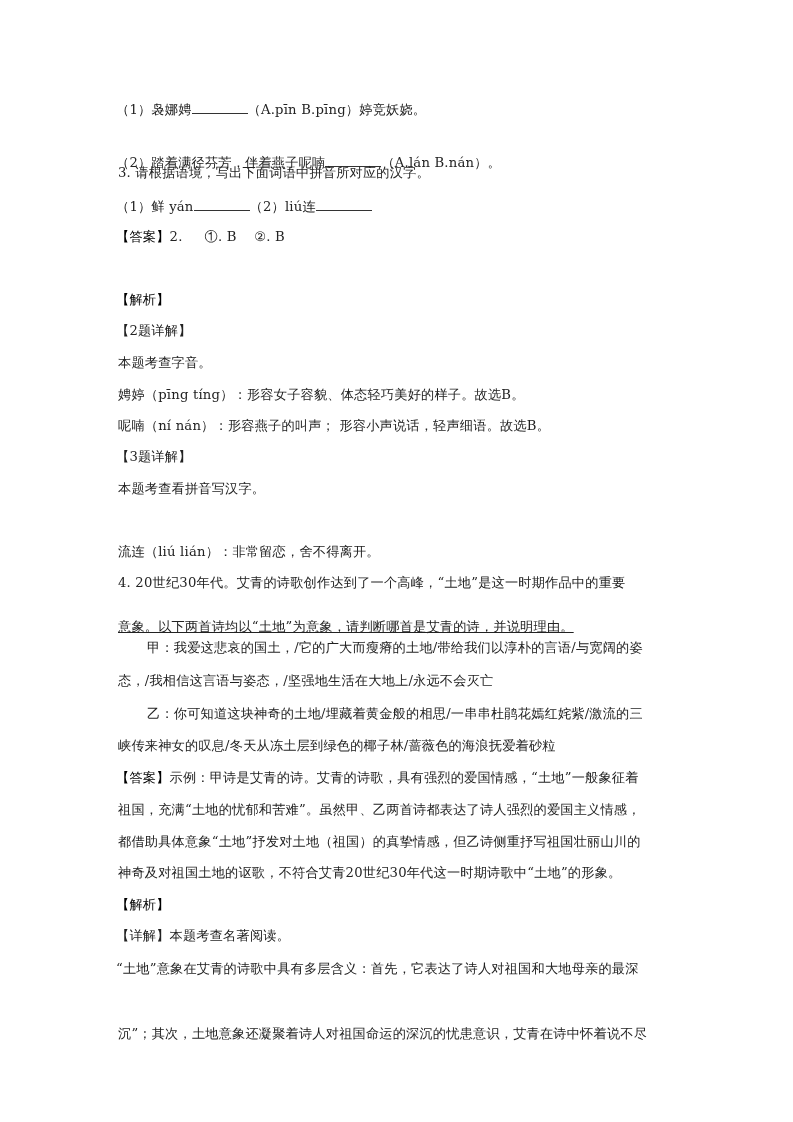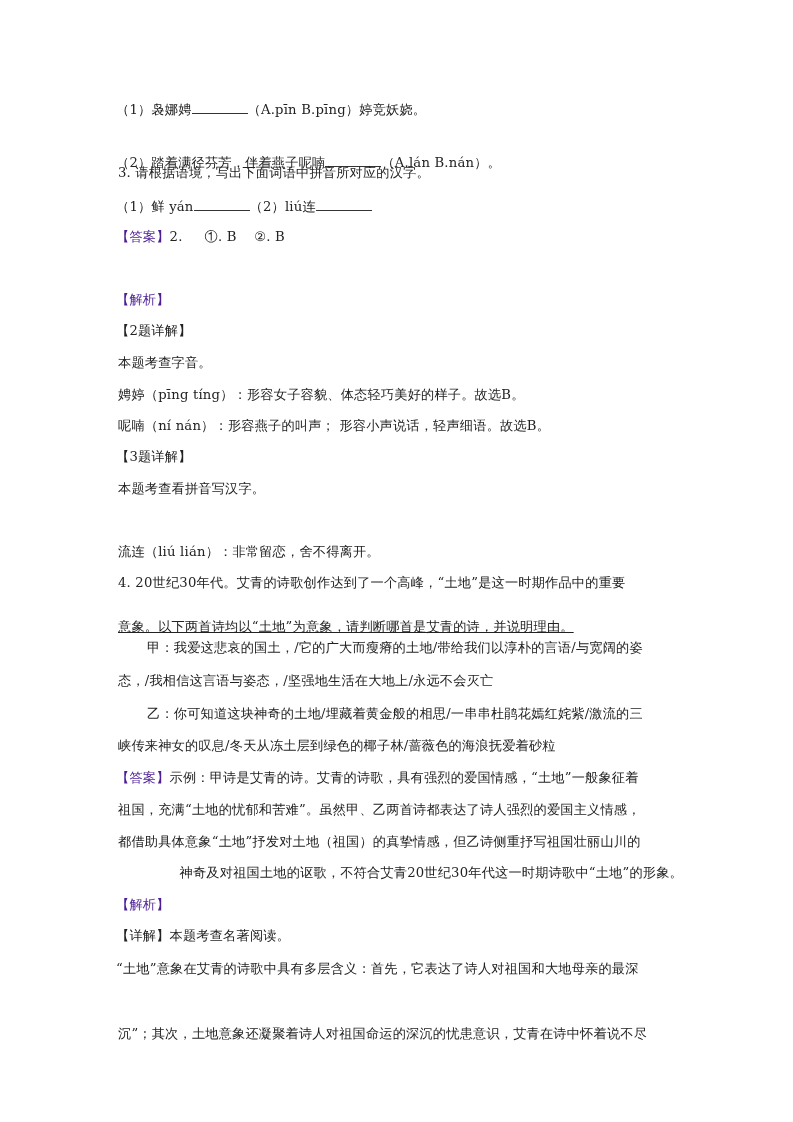--- a/index.html
+++ b/index.html
@@ -9,21 +9,21 @@
       color: #222222;
     }
     .page { position: absolute; left: 0; top: 0; width: 793px; height: 1122px; }
     .line {
       position: absolute; left: 118px; width: 565px;
       font-size: 13.2px; line-height: 18px; white-space: nowrap;
       letter-spacing: 0.2px;
     }
     .indent { left: 147px; }
     .sub { left: 116px; }
-    .label-blue { color: #4c1d95; }
+    .label-blue { color: #000000; }
     .blank { display: inline-block; border-bottom: 1px solid #333; height: 13px; vertical-align: baseline; }
     .b56 { width: 56px; }
   </style>
 </head>
 <body>
 
 <div class="page">
 
   <div class="line sub" style="top:100px;">
     <span>（1）袅娜娉</span><span class="blank b56"></span><span>（A.pīn  B.pīng）</span><span>婷竞妖娆。</span>
@@ -61,21 +61,21 @@
   <div class="line indent" style="top:639px;">甲：我爱这悲哀的国土，/它的广大而瘦瘠的土地/带给我们以淳朴的言语/与宽阔的姿</div>
   <div class="line" style="top:672px;">态，/我相信这言语与姿态，/坚强地生活在大地上/永远不会灭亡</div>
   <div class="line indent" style="top:705px;">乙：你可知道这块神奇的土地/埋藏着黄金般的相思/一串串杜鹃花嫣红姹紫/激流的三</div>
   <div class="line" style="top:737px;">峡传来神女的叹息/冬天从冻土层到绿色的椰子林/蔷薇色的海浪抚爱着砂粒</div>
 
   <div class="line sub" style="top:769px;">
     <span class="label-blue">【答案】</span><span>示例：甲诗是艾青的诗。艾青的诗歌，具有强烈的爱国情感，“土地”一般象征着</span>
   </div>
   <div class="line" style="top:801px;">祖国，充满“土地的忧郁和苦难”。虽然甲、乙两首诗都表达了诗人强烈的爱国主义情感，</div>
   <div class="line" style="top:833px;">都借助具体意象“土地”抒发对土地（祖国）的真挚情感，但乙诗侧重抒写祖国壮丽山川的</div>
-  <div class="line" style="top:864px;text-align:right;">神奇及对祖国土地的讴歌，不符合艾青20世纪30年代这一时期诗歌中“土地”的形象。</div>
+  <div class="line" style="top:864px;">神奇及对祖国土地的讴歌，不符合艾青20世纪30年代这一时期诗歌中“土地”的形象。</div>
 
   <div class="line sub label-blue" style="top:896px;">【解析】</div>
 
   <div class="line sub" style="top:927px;">
     <span>【详解】</span><span>本题考查名著阅读。</span>
   </div>
   <div class="line sub" style="top:960px;">“土地”意象在艾青的诗歌中具有多层含义：首先，它表达了诗人对祖国和大地母亲的最深</div>
   <div class="line" style="top:1025px;">沉”；其次，土地意象还凝聚着诗人对祖国命运的深沉的忧患意识，艾青在诗中怀着说不尽</div>
 
 </div>

